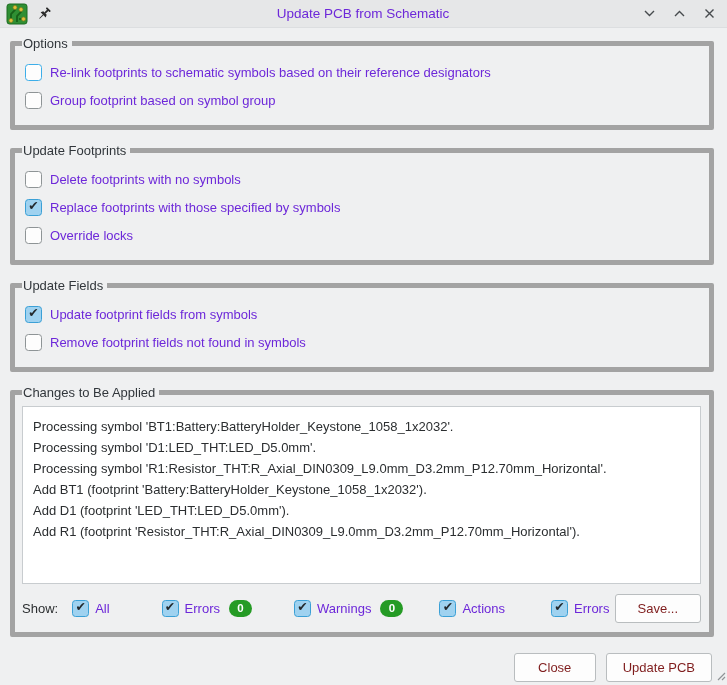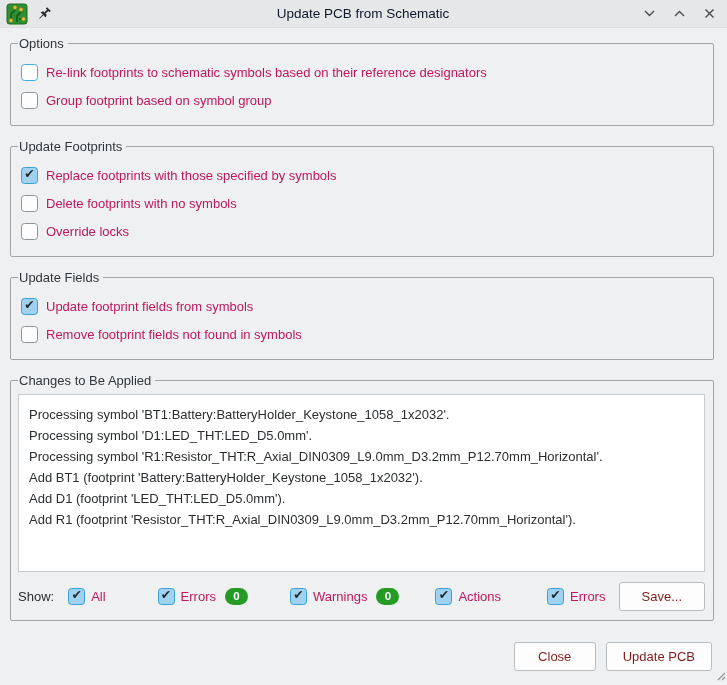--- a/index.html
+++ b/index.html
@@ -17,50 +17,50 @@
     height:28px; flex:none;
     background:#e6e7e8;
     border-bottom:1px solid #dcdee0;
     display:flex; align-items:center;
     padding:0 10px 0 6px;
   }
   .titlebar .appicon { width:22px; height:22px; display:flex; margin-right:8px; }
   .titlebar .pin { width:16px; height:16px; display:flex; margin-right:8px; }
   .title-text {
     position:absolute; left:0; right:16px; text-align:center;
-    font-size:13.5px; font-weight:500; color:#0f172a; pointer-events:none;padding-left:15px;
+    font-size:13.5px; font-weight:500; color:#6d28d9; pointer-events:none;padding-left:15px;
   }
   .win-controls { margin-left:auto; display:flex; gap:14px; z-index:2; }
   .win-controls .wbtn { width:16px; height:16px; display:flex; align-items:center; justify-content:center; cursor:default; }
 
   
   .content { flex:1; padding:8px 13px 0 10px; display:flex; flex-direction:column; }
 
   fieldset {
-    border:1px solid #a3a3a3;
+    border:5px solid #a3a3a3;
     border-radius:2px;
     padding:4px 8px 8px 7px;
     margin-bottom:13px;
   }
   legend { padding:0 4px 0 1px; color:#31363b; font-size:13px; }
 
   .cbrow { display:flex; align-items:center; margin:6px 0 6px 3px; height:22px; }
   .cb {
     width:17px; height:17px; flex:none;
     border:1px solid #8e9496; border-radius:3.5px;
     background:#fdfdfd;
     display:inline-flex; align-items:center; justify-content:center;
     cursor:default;
   }
   .cb.focused { border-color:#3daee9; }
   .cb.checked { background:#9fd2f0; border-color:#3ba0d6; }
   .cb.checked::after {
     content:"✔"; font-size:12.5px; font-weight:700; color:#23282c; line-height:1; margin-top:-1px;
   }
-  .cblabel { margin-left:8px; color:#be185d; }
+  .cblabel { margin-left:8px; color:#6d28d9; }
 
   
   .changes-fieldset { margin-bottom:10px; display:flex; flex-direction:column; }
   .log {
     background:#ffffff;
     border:1px solid #c8cccf;
     height:178px;
     padding:9px 10px;
     overflow:hidden;
     margin:2px 0 8px 0;
@@ -166,26 +166,26 @@
       </div>
       <div class="cbrow">
         <span class="cb"></span>
         <span class="cblabel">Group footprint based on symbol group</span>
       </div>
     </fieldset>
 
     <fieldset>
       <legend>Update Footprints</legend>
       <div class="cbrow">
+        <span class="cb"></span>
+        <span class="cblabel">Delete footprints with no symbols</span>
+      </div>
+      <div class="cbrow">
         <span class="cb checked"></span>
         <span class="cblabel">Replace footprints with those specified by symbols</span>
-      </div>
-      <div class="cbrow">
-        <span class="cb"></span>
-        <span class="cblabel">Delete footprints with no symbols</span>
       </div>
       <div class="cbrow">
         <span class="cb"></span>
         <span class="cblabel">Override locks</span>
       </div>
     </fieldset>
 
     <fieldset>
       <legend>Update Fields</legend>
       <div class="cbrow">

